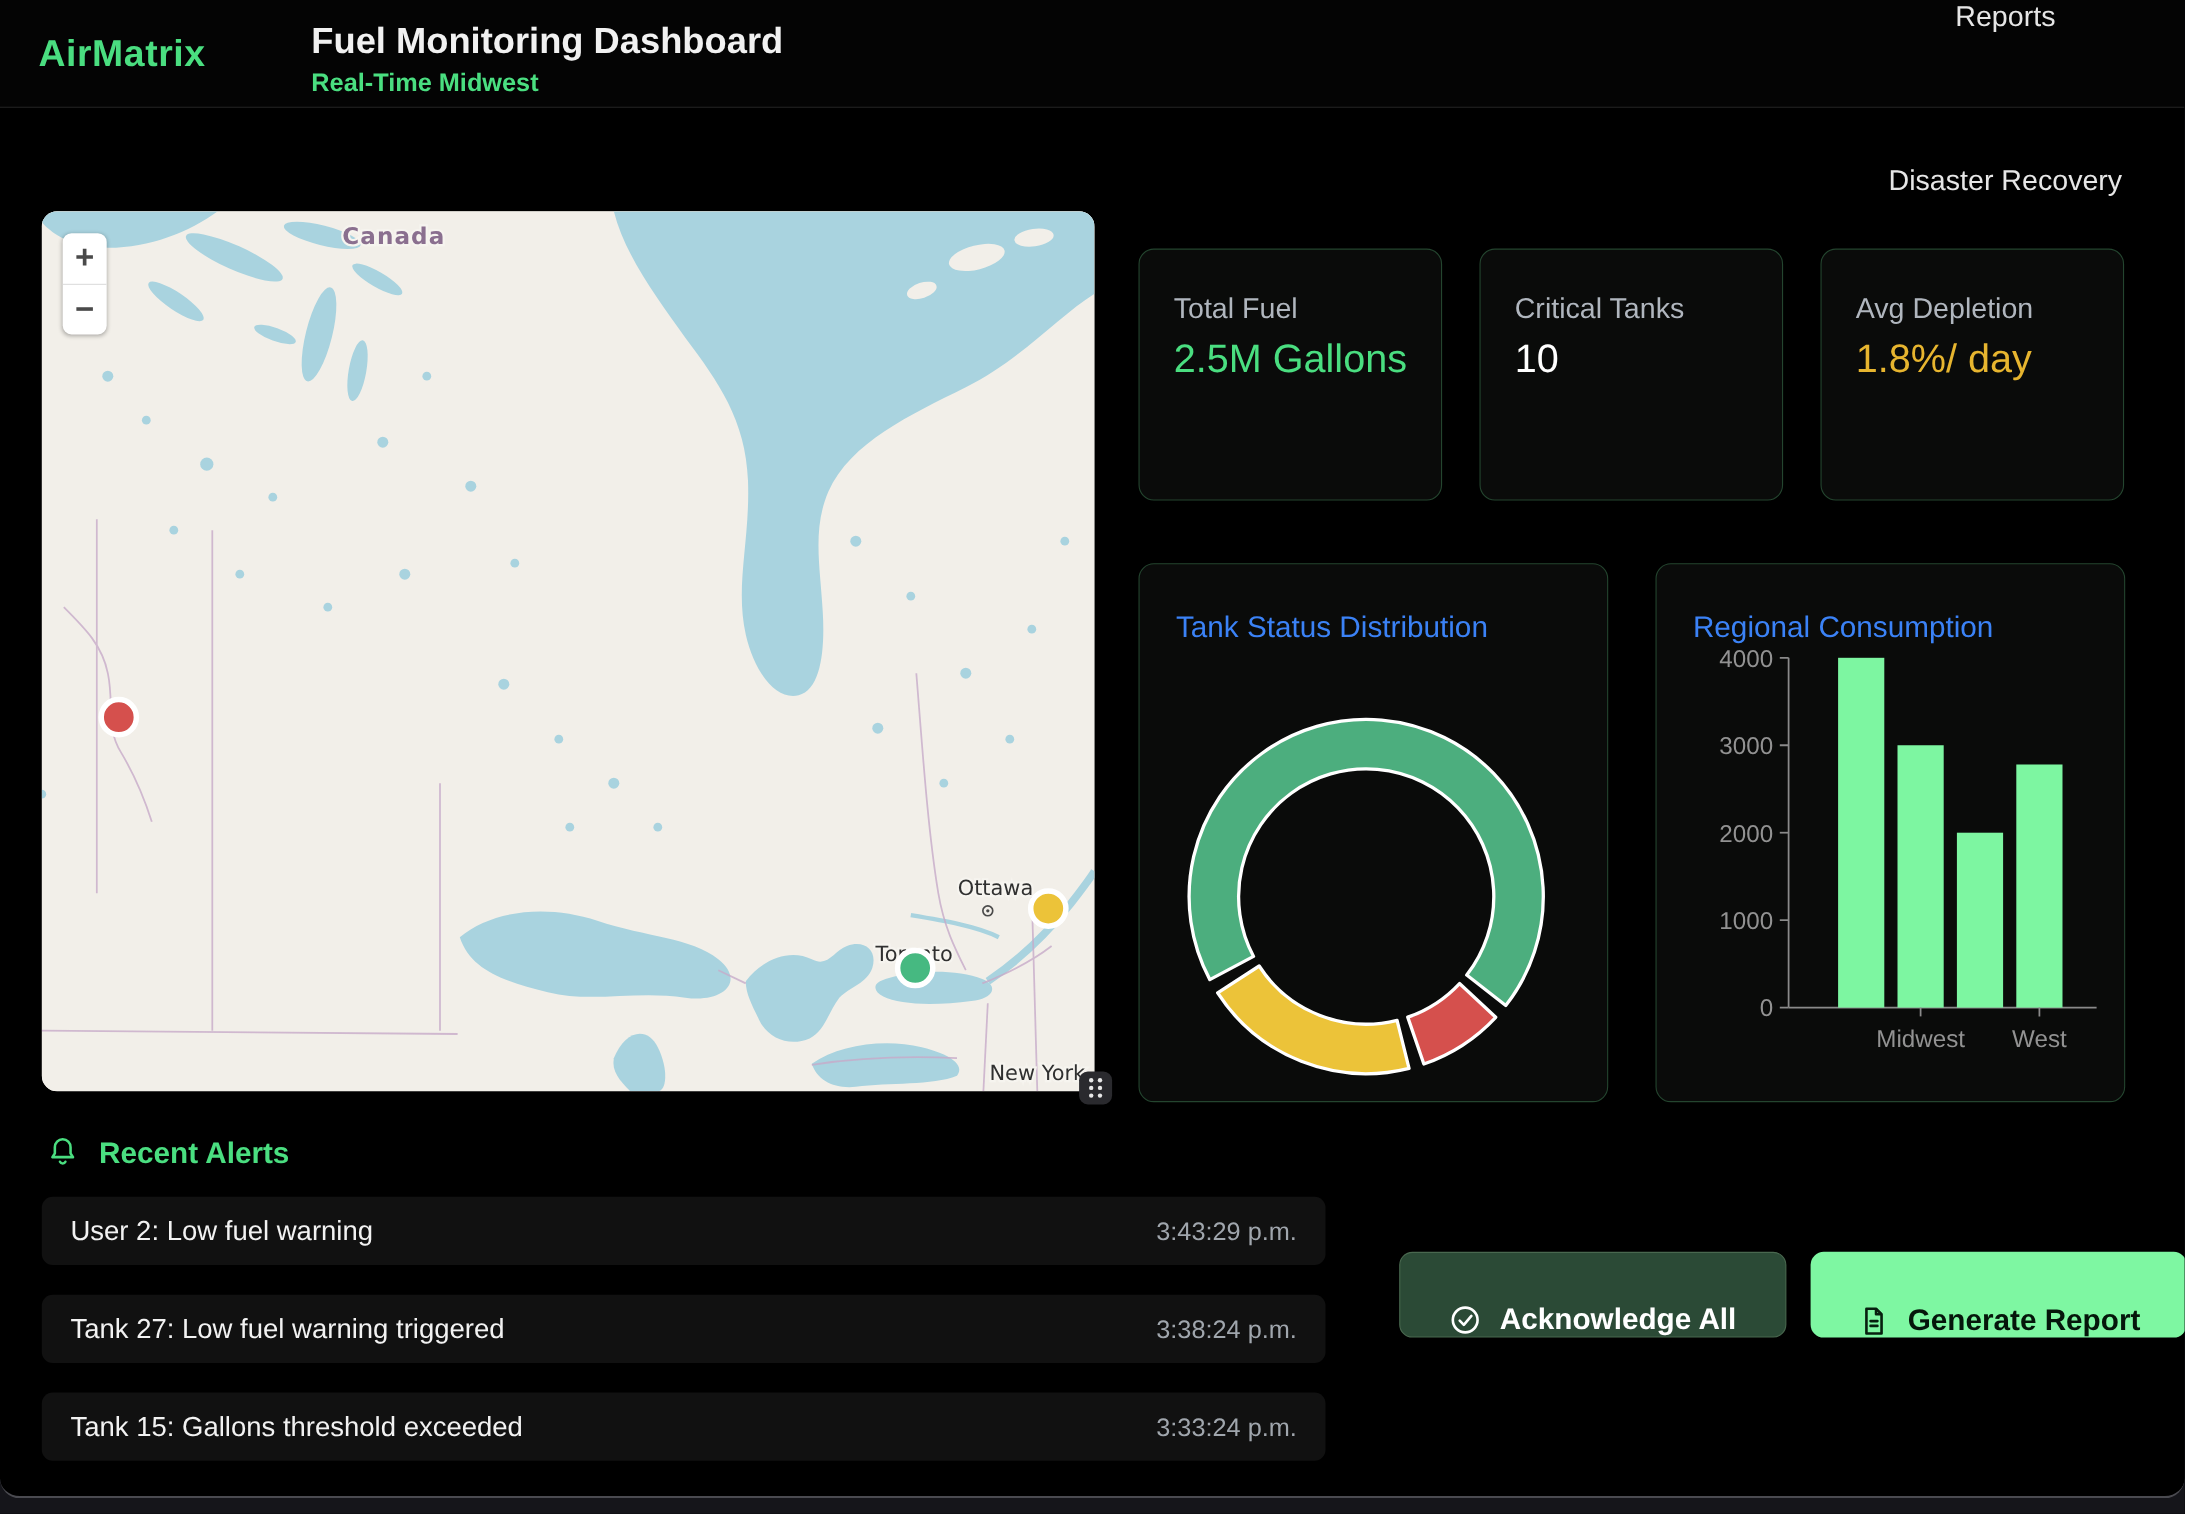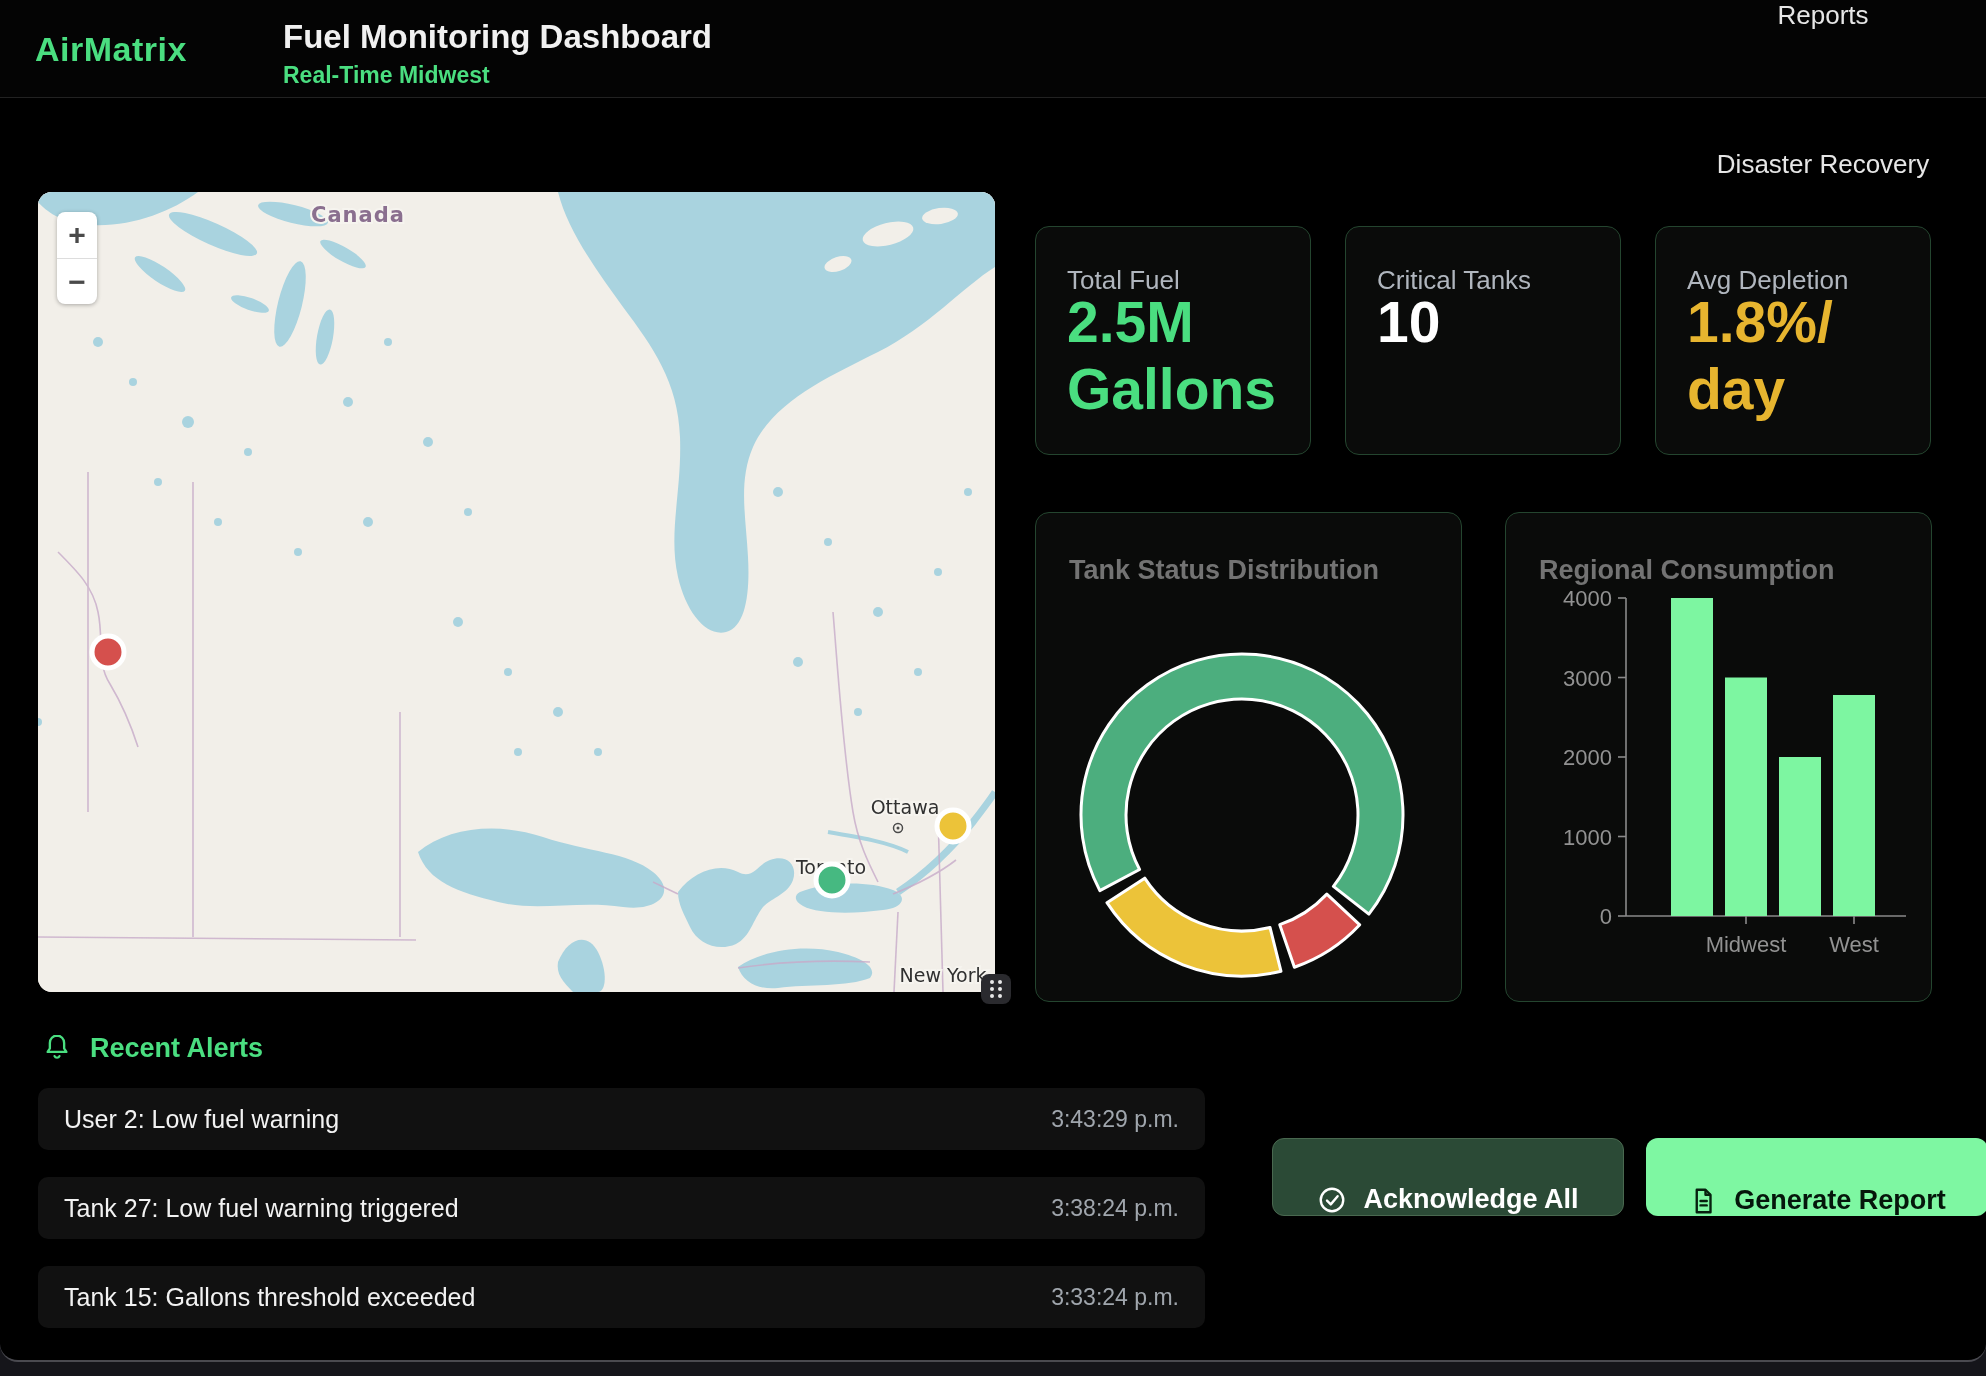--- a/index.html
+++ b/index.html
@@ -21,22 +21,22 @@
   .zoom-btn + .zoom-btn { border-top:1px solid #ddd; }
   .filter-row { position:absolute; left:34px; top:52px; display:flex; gap:16px; z-index:3; }
   .filter { height:60px; background:#070707; border-radius:10px; display:flex; align-items:center; justify-content:space-between; padding:0 22px 0 26px; cursor:pointer; }
   .filter .flabel { color:#fff; font-size:24px; font-weight:600; margin-right:26px; white-space:nowrap; }
   .filter svg { flex:none; }
   .grip { position:absolute; left:981px; top:974px; width:30px; height:30px; background:#2a2a2e; border-radius:8px; z-index:4; cursor:grab; }
   .grip i { position:absolute; width:4px; height:4px; border-radius:50%; background:#e8e8e8; }
   
   .card { position:absolute; background:#0a0b0a; border:1px solid #24452f; border-radius:14px; }
   .stat-label { position:absolute; left:31px; top:38px; font-size:26px; color:#b0b6be; font-weight:500; }
-  .stat-value { position:absolute; left:31px; top:62px; width:214px; font-size:57px; font-weight:bold; line-height:1.18; }
-  .chart-title { position:absolute; left:33px; top:42px; font-size:27px; font-weight:bold; color:#737373; }
+  .stat-value { position:absolute; left:31px; top:78px; width:214px; font-size:36px; font-weight:normal; line-height:1.18; }
+  .chart-title { position:absolute; left:33px; top:42px; font-size:27px; font-weight:normal; color:#3b82f6; }
   
   .alerts-head { position:absolute; left:42px; top:1032px; display:flex; align-items:center; gap:18px; }
   .alerts-title { font-size:27px; font-weight:bold; color:#4ade80; }
   .alert-row { position:absolute; left:38px; width:1167px; height:62px; background:#111; border-radius:10px;
                display:flex; align-items:center; justify-content:space-between; padding:0 26px 0 26px; }
   .alert-msg { font-size:25px; color:#f2f2f2; }
   .alert-time { font-size:23px; color:#a0a6ad; }
   
   .btn { position:absolute; top:1138px; height:78px; border-radius:12px; display:flex; align-items:flex-end; justify-content:center; gap:16px; cursor:pointer;margin-left:34px; }
   .btn-ack { left:1238px; width:352px; background:#2b4a36; border:1px solid #49684f; color:#fff; }

